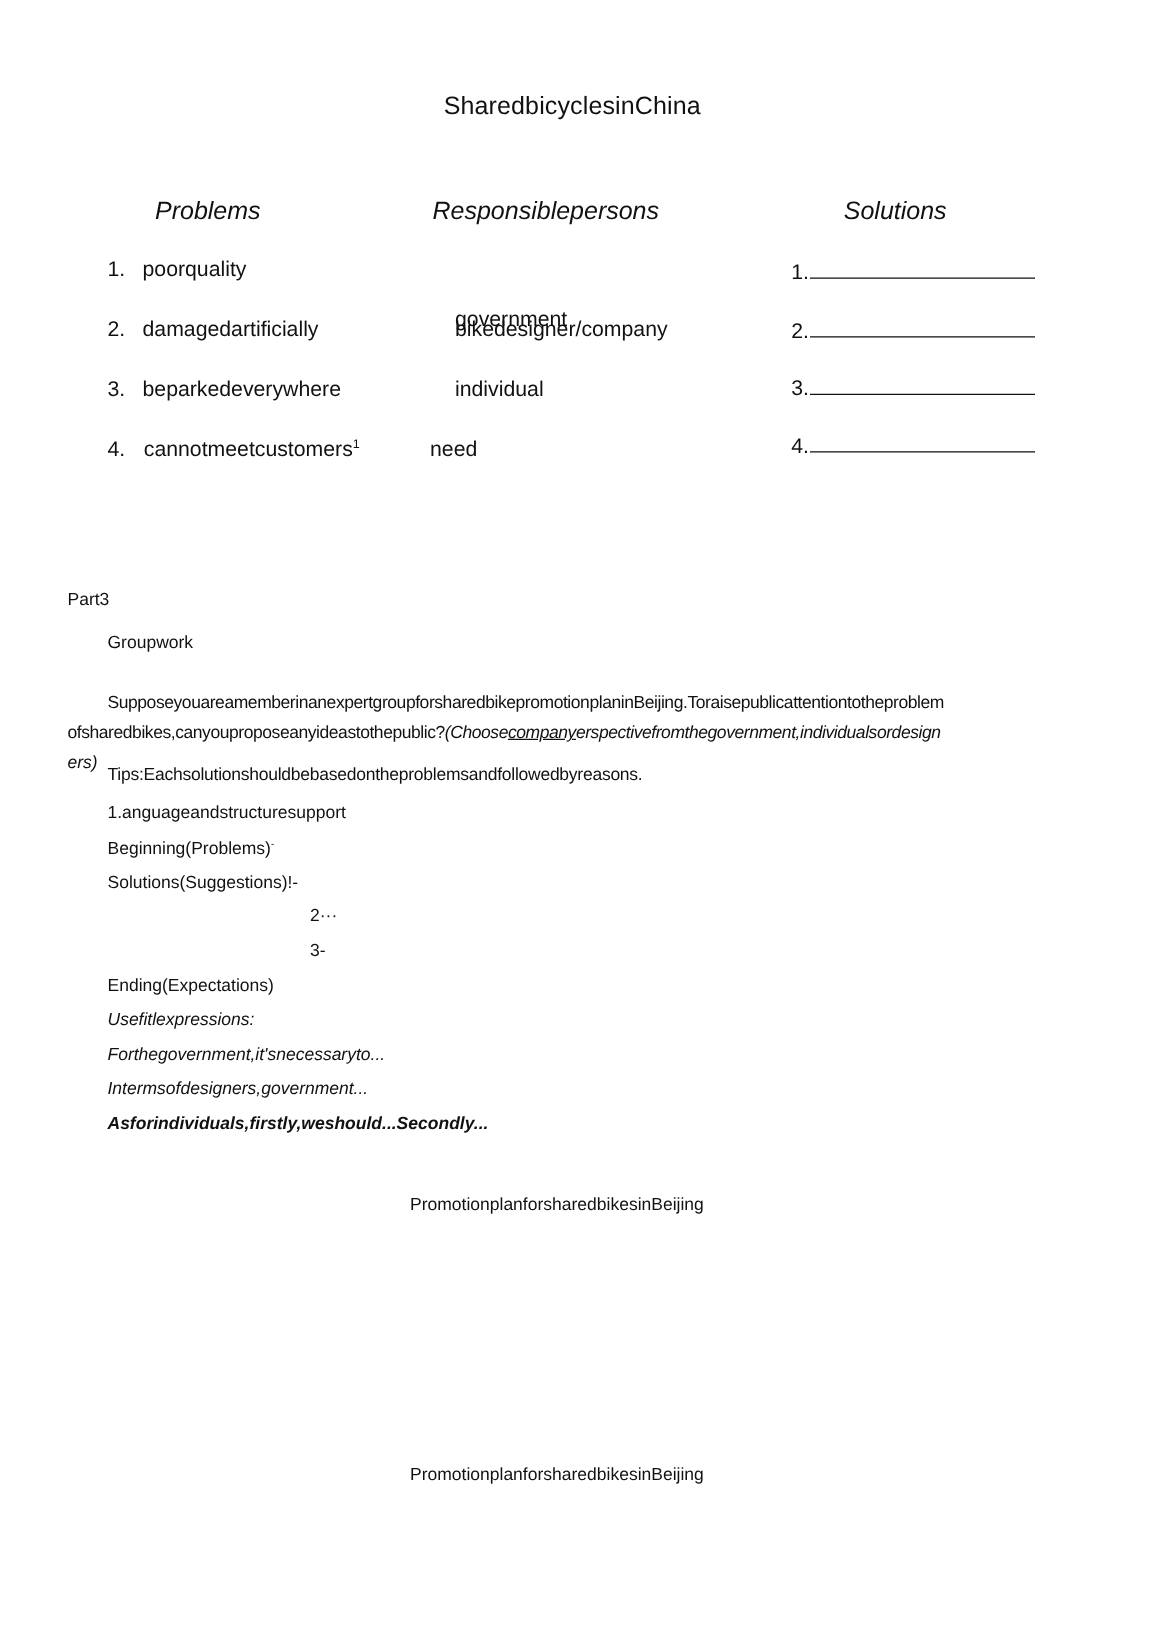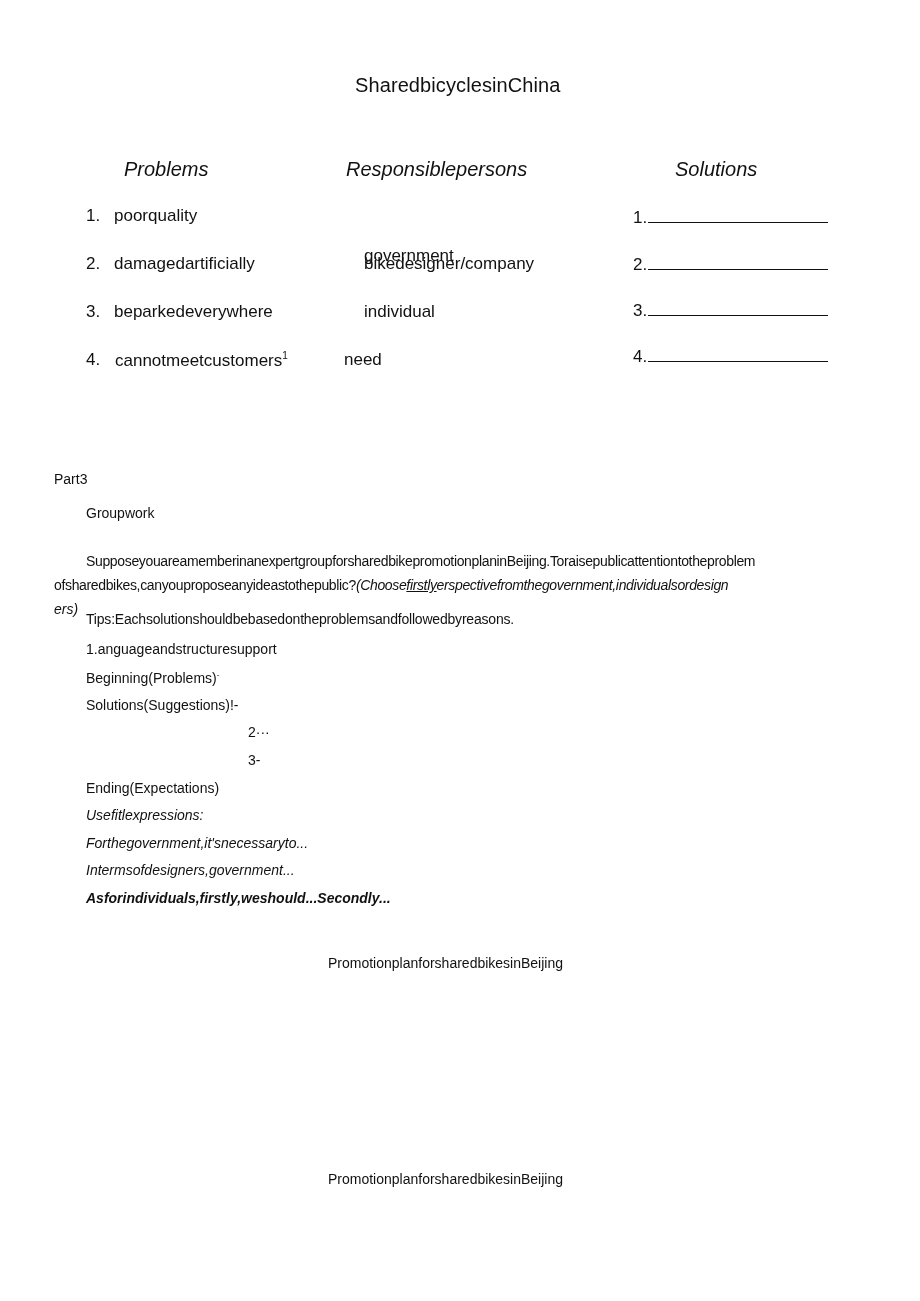--- a/index.html
+++ b/index.html
@@ -44,21 +44,21 @@
 <div class="abs calibri row" style="left:86px; top:350px;">4.</div>
 <div class="abs calibri row" style="left:115px; top:350px;"><span>cannotmeetcustomers</span><sup>1</sup></div>
 <div class="abs calibri row" style="left:344px; top:350px;">need</div>
 <div class="abs calibri row" style="left:633px; top:343px;"><span>4.</span><span class="sol-line"></span></div>
 
 <div class="abs calibri sm" style="left:54px; top:453px;">Part3</div>
 <div class="abs calibri sm" style="left:86px; top:487px;">Groupwork</div>
 
 <div class="abs arial para" style="left:86px; top:513px; font-size:14px; letter-spacing:-0.35px;">SupposeyouareamemberinanexpertgroupforsharedbikepromotionplaninBeijing.Toraisepublicattentiontotheproblem</div>
 <div class="abs arial para" style="left:54px; top:537px; font-size:14px; letter-spacing:-0.35px;">
-  <span>ofsharedbikes,canyouproposeanyideastothepublic?</span><span class="it">(Choose</span><span class="it ul">firstly</span><span class="it">erspectivefromthegovernment,individualsordesign</span>
+  <span>ofsharedbikes,canyouproposeanyideastothepublic?</span><span class="it">(Choose</span><span class="it ul">company</span><span class="it">erspectivefromthegovernment,individualsordesign</span>
 </div>
 <div class="abs arial para it" style="left:54px; top:561px; font-size:14px;">ers)</div>
 
 <div class="abs arial sm" style="left:86px; top:593px; letter-spacing:-0.2px;">Tips:Eachsolutionshouldbebasedontheproblemsandfollowedbyreasons.</div>
 <div class="abs arial sm" style="left:86px; top:623px;">1.anguageandstructuresupport</div>
 <div class="abs arial sm" style="left:86px; top:652px;"><span>Beginning(Problems)</span><sup style="font-size:8px;">-</sup></div>
 <div class="abs arial sm" style="left:86px; top:679px;">Solutions(Suggestions)!-</div>
 <div class="abs arial sm" style="left:248px; top:706px;">2···</div>
 <div class="abs arial sm" style="left:248px; top:734px;">3-</div>
 <div class="abs arial sm" style="left:86px; top:762px;">Ending(Expectations)</div>

